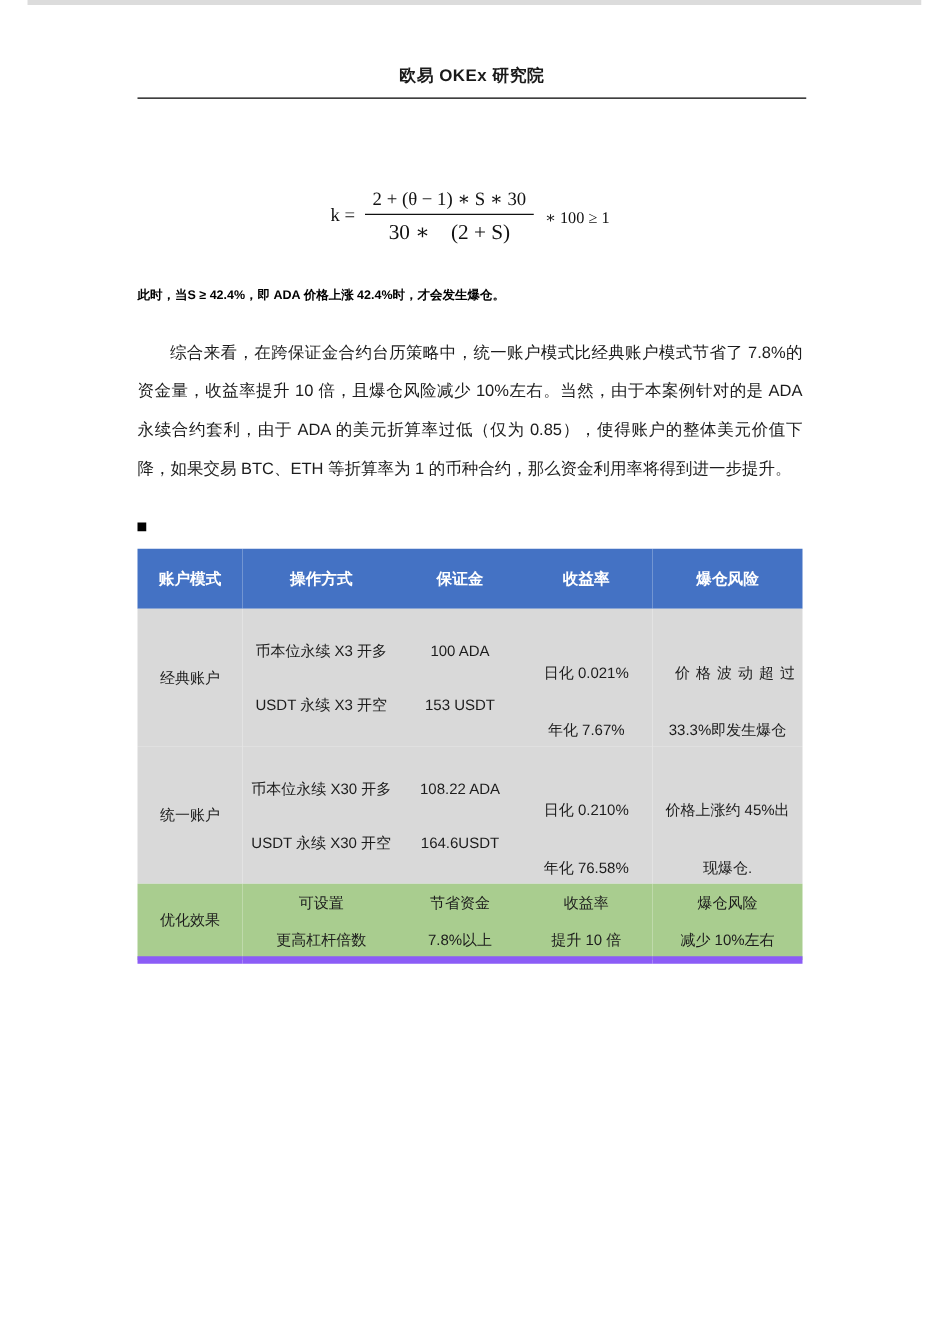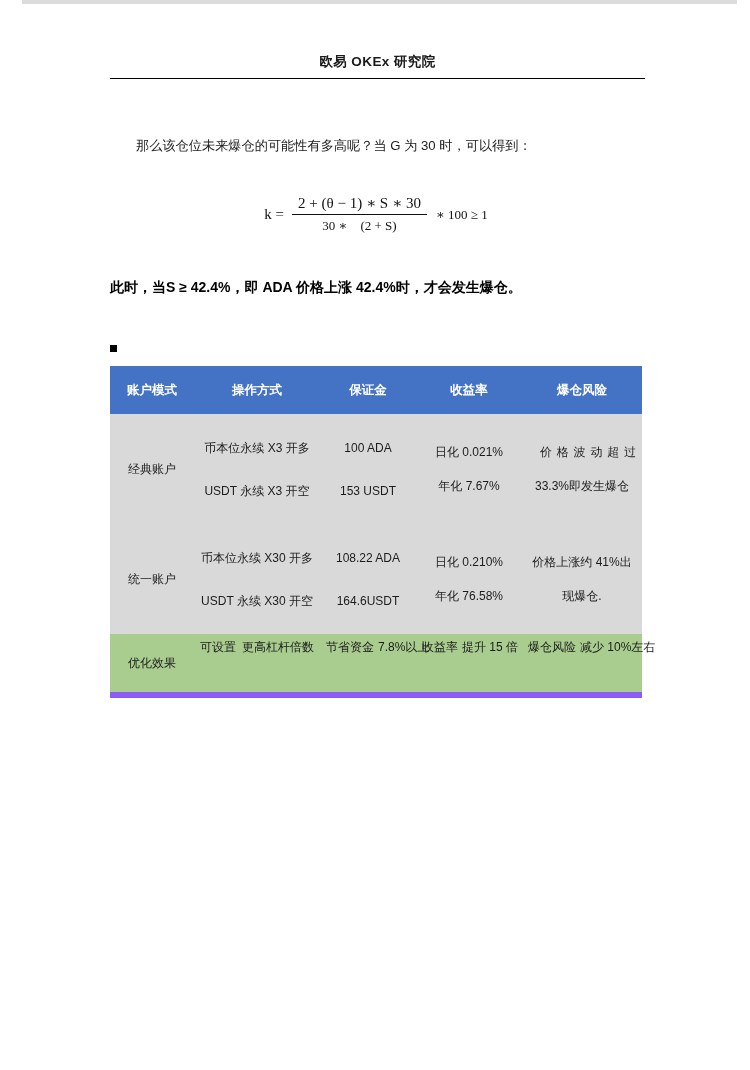--- a/index.html
+++ b/index.html
@@ -72,21 +72,21 @@
     line-height: 31px;
     color: #1c1c1c;
     text-align: justify;
     text-justify: inter-ideograph;
   }
   p.para.indent {
     text-indent: 26px;
   }
   p.bold-note {
     margin: 0;
-    font-size: 14px;
+    font-size: 10px;
     line-height: 31px;
     font-weight: bold;
     color: #000000;
   }
   .spacer-14 { height: 14px; }
   .spacer-20 { height: 20px; }
   .spacer-24 { height: 24px; }
   .spacer-28 { height: 28px; }
 
   
@@ -103,35 +103,35 @@
   }
   .formula-k {
     font-size: 15px;
     font-style: normal;
     padding-right: 4px;
   }
   .fraction {
     display: inline-flex;
     flex-direction: column;
     align-items: center;
-    margin: 13px 4px;
+    margin: 0 4px;
     vertical-align: middle;
   }
   .fraction .numer {
     padding: 0 6px 2px 6px;
     font-size: 15px;
     white-space: nowrap;
   }
   .fraction .fbar {
     width: 100%;
     border-top: 1.2px solid #111111;
   }
   .fraction .denom {
     padding: 2px 6px 0 6px;
-    font-size: 13px;
+    font-size: 17px;
     white-space: nowrap;
   }
   .formula-tail {
     font-size: 13px;
     padding-left: 5px;
     white-space: nowrap;
   }
 
   
   .table-caption {
@@ -191,28 +191,28 @@
   .cell-line { line-height: 26px; white-space: nowrap; }
   .stack-spread {
     display: flex;
     flex-direction: column;
     justify-content: space-around;
     height: 86px;
   }
   .stack-center {
     display: flex;
     flex-direction: column;
-    justify-content: center;
+    justify-content: flex-end;
     height: 100%;
-    gap: 8px;
+    gap: 20px;
   }
   .stack-tight {
     display: flex;
-    flex-direction: row;
-    justify-content: space-between;
+    flex-direction: column;
+    justify-content: flex-end;
     height: 100%;
     gap: 4px;
   }
   .justified {
     display: block;
     text-align: justify;
     text-align-last: justify;
     white-space: normal;
     line-height: 26px;
     margin-left: 12px;
@@ -238,21 +238,20 @@
   <div class="page-top-edge"></div>
   <div class="page-top-edge-white"></div>
 
   <div class="doc-header">
     <span class="doc-header-title">欧易 OKEx 研究院</span>
   </div>
   <div class="doc-header-rule"></div>
 
   <div class="content">
 
-    <p class="para indent">那么该仓位未来爆仓的可能性有多高呢？当 G 为 30 时，可以得到：</p>
 
     <div class="spacer-20"></div>
 
     <div class="formula-block">
       <span class="formula-row">
         <span class="formula-k">k =</span>
         <span class="fraction">
           <span class="numer">2 + (θ − 1) ∗ S ∗ 30</span>
           <span class="fbar"></span>
           <span class="denom">30 ∗　(2 + S)</span>
@@ -260,20 +259,21 @@
         <span class="formula-tail">∗ 100 ≥ 1</span>
       </span>
     </div>
 
     <div class="spacer-24"></div>
 
     <p class="bold-note">此时，当S ≥ 42.4%，即 ADA 价格上涨 42.4%时，才会发生爆仓。</p>
 
     <div class="spacer-14"></div>
 
+    <p class="para indent">综合来看，在跨保证金合约台历策略中，统一账户模式比经典账户模式节省了 7.8%的资金量，收益率提升 10 倍，且爆仓风险减少 10%左右。当然，由于本案例针对的是 ADA 永续合约套利，由于 ADA 的美元折算率过低（仅为 0.85），使得账户的整体美元价值下降，如果交易 BTC、ETH 等折算率为 1 的币种合约，那么资金利用率将得到进一步提升。</p>
 
     <div class="spacer-28"></div>
 
     <div class="table-caption">
       <span class="caption-bullet"></span>
     </div>
 
     <table class="data-table">
       <colgroup>
         <col class="c1">
@@ -336,21 +336,21 @@
             </div>
           </td>
           <td>
             <div class="stack-center">
               <span class="cell-line">日化 0.210%</span>
               <span class="cell-line">年化 76.58%</span>
             </div>
           </td>
           <td>
             <div class="stack-center">
-              <span class="cell-line">价格上涨约 41%出</span>
+              <span class="cell-line">价格上涨约 45%出</span>
               <span class="cell-line">现爆仓.</span>
             </div>
           </td>
         </tr>
 
         <tr class="summary-row">
           <td>优化效果</td>
           <td>
             <div class="stack-tight">
               <span class="cell-line">可设置</span>
@@ -359,21 +359,21 @@
           </td>
           <td>
             <div class="stack-tight">
               <span class="cell-line">节省资金</span>
               <span class="cell-line">7.8%以上</span>
             </div>
           </td>
           <td>
             <div class="stack-tight">
               <span class="cell-line">收益率</span>
-              <span class="cell-line">提升 15 倍</span>
+              <span class="cell-line">提升 10 倍</span>
             </div>
           </td>
           <td>
             <div class="stack-tight">
               <span class="cell-line">爆仓风险</span>
               <span class="cell-line">减少 10%左右</span>
             </div>
           </td>
         </tr>
 

